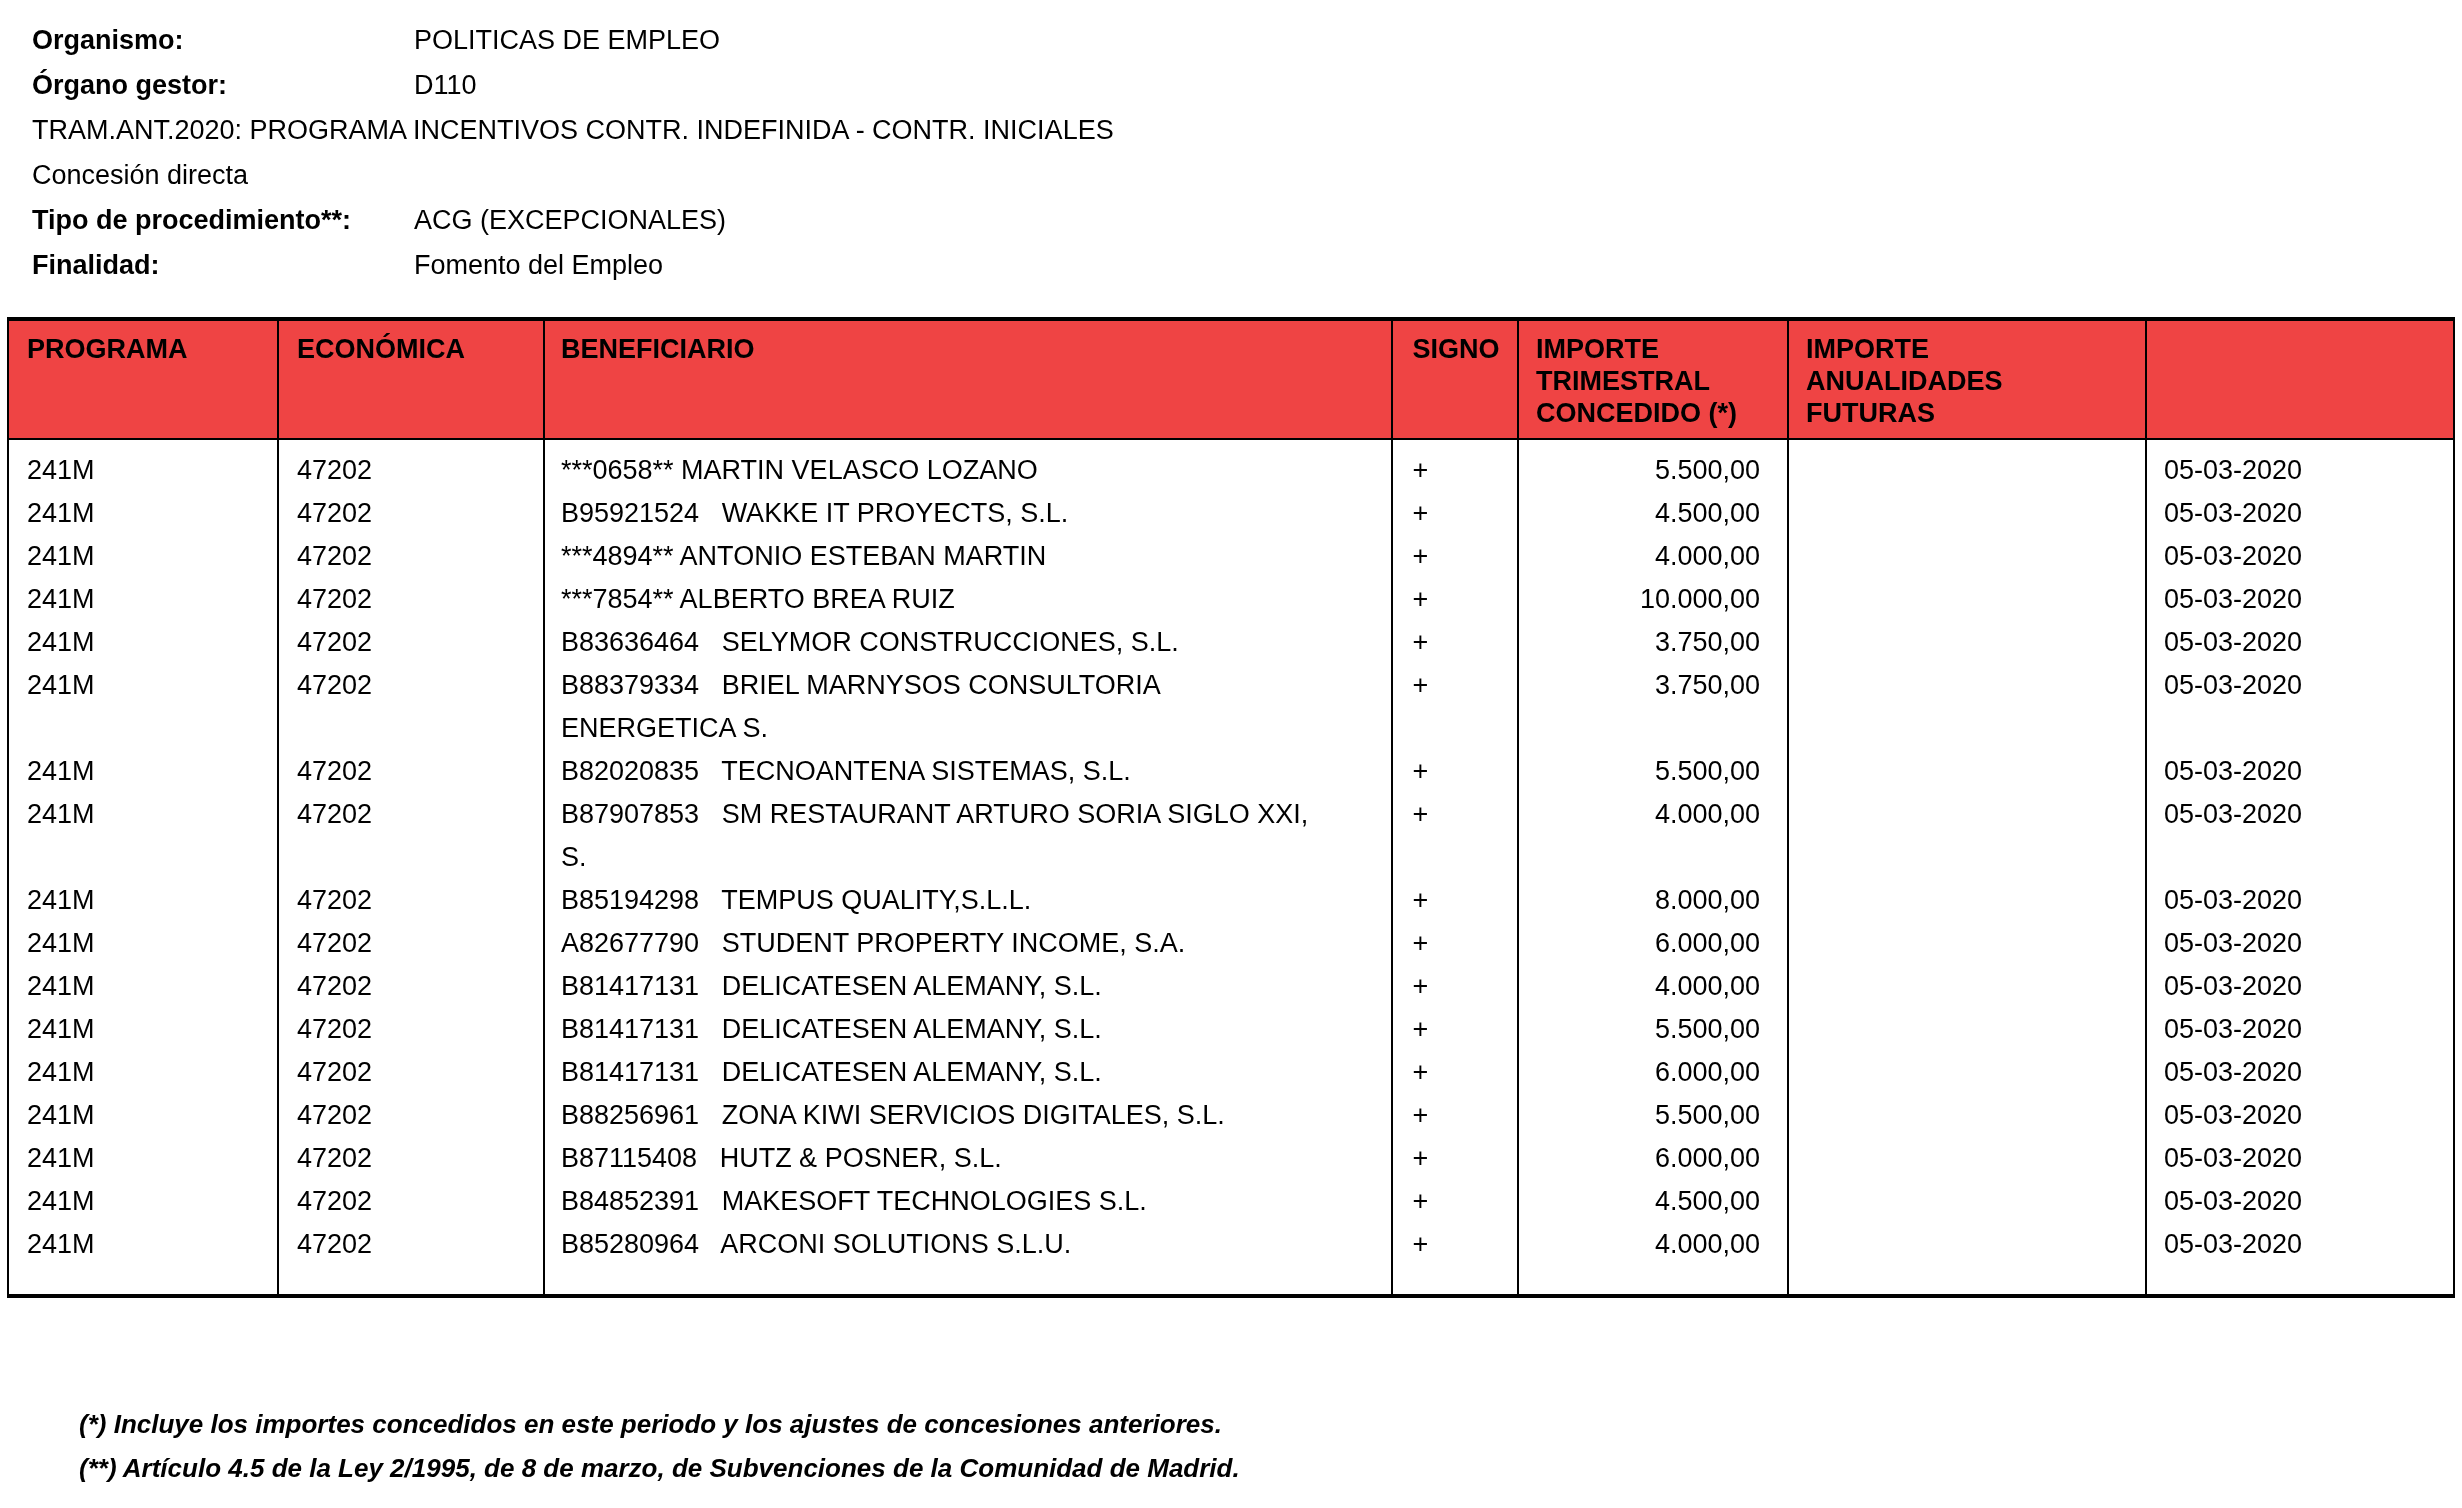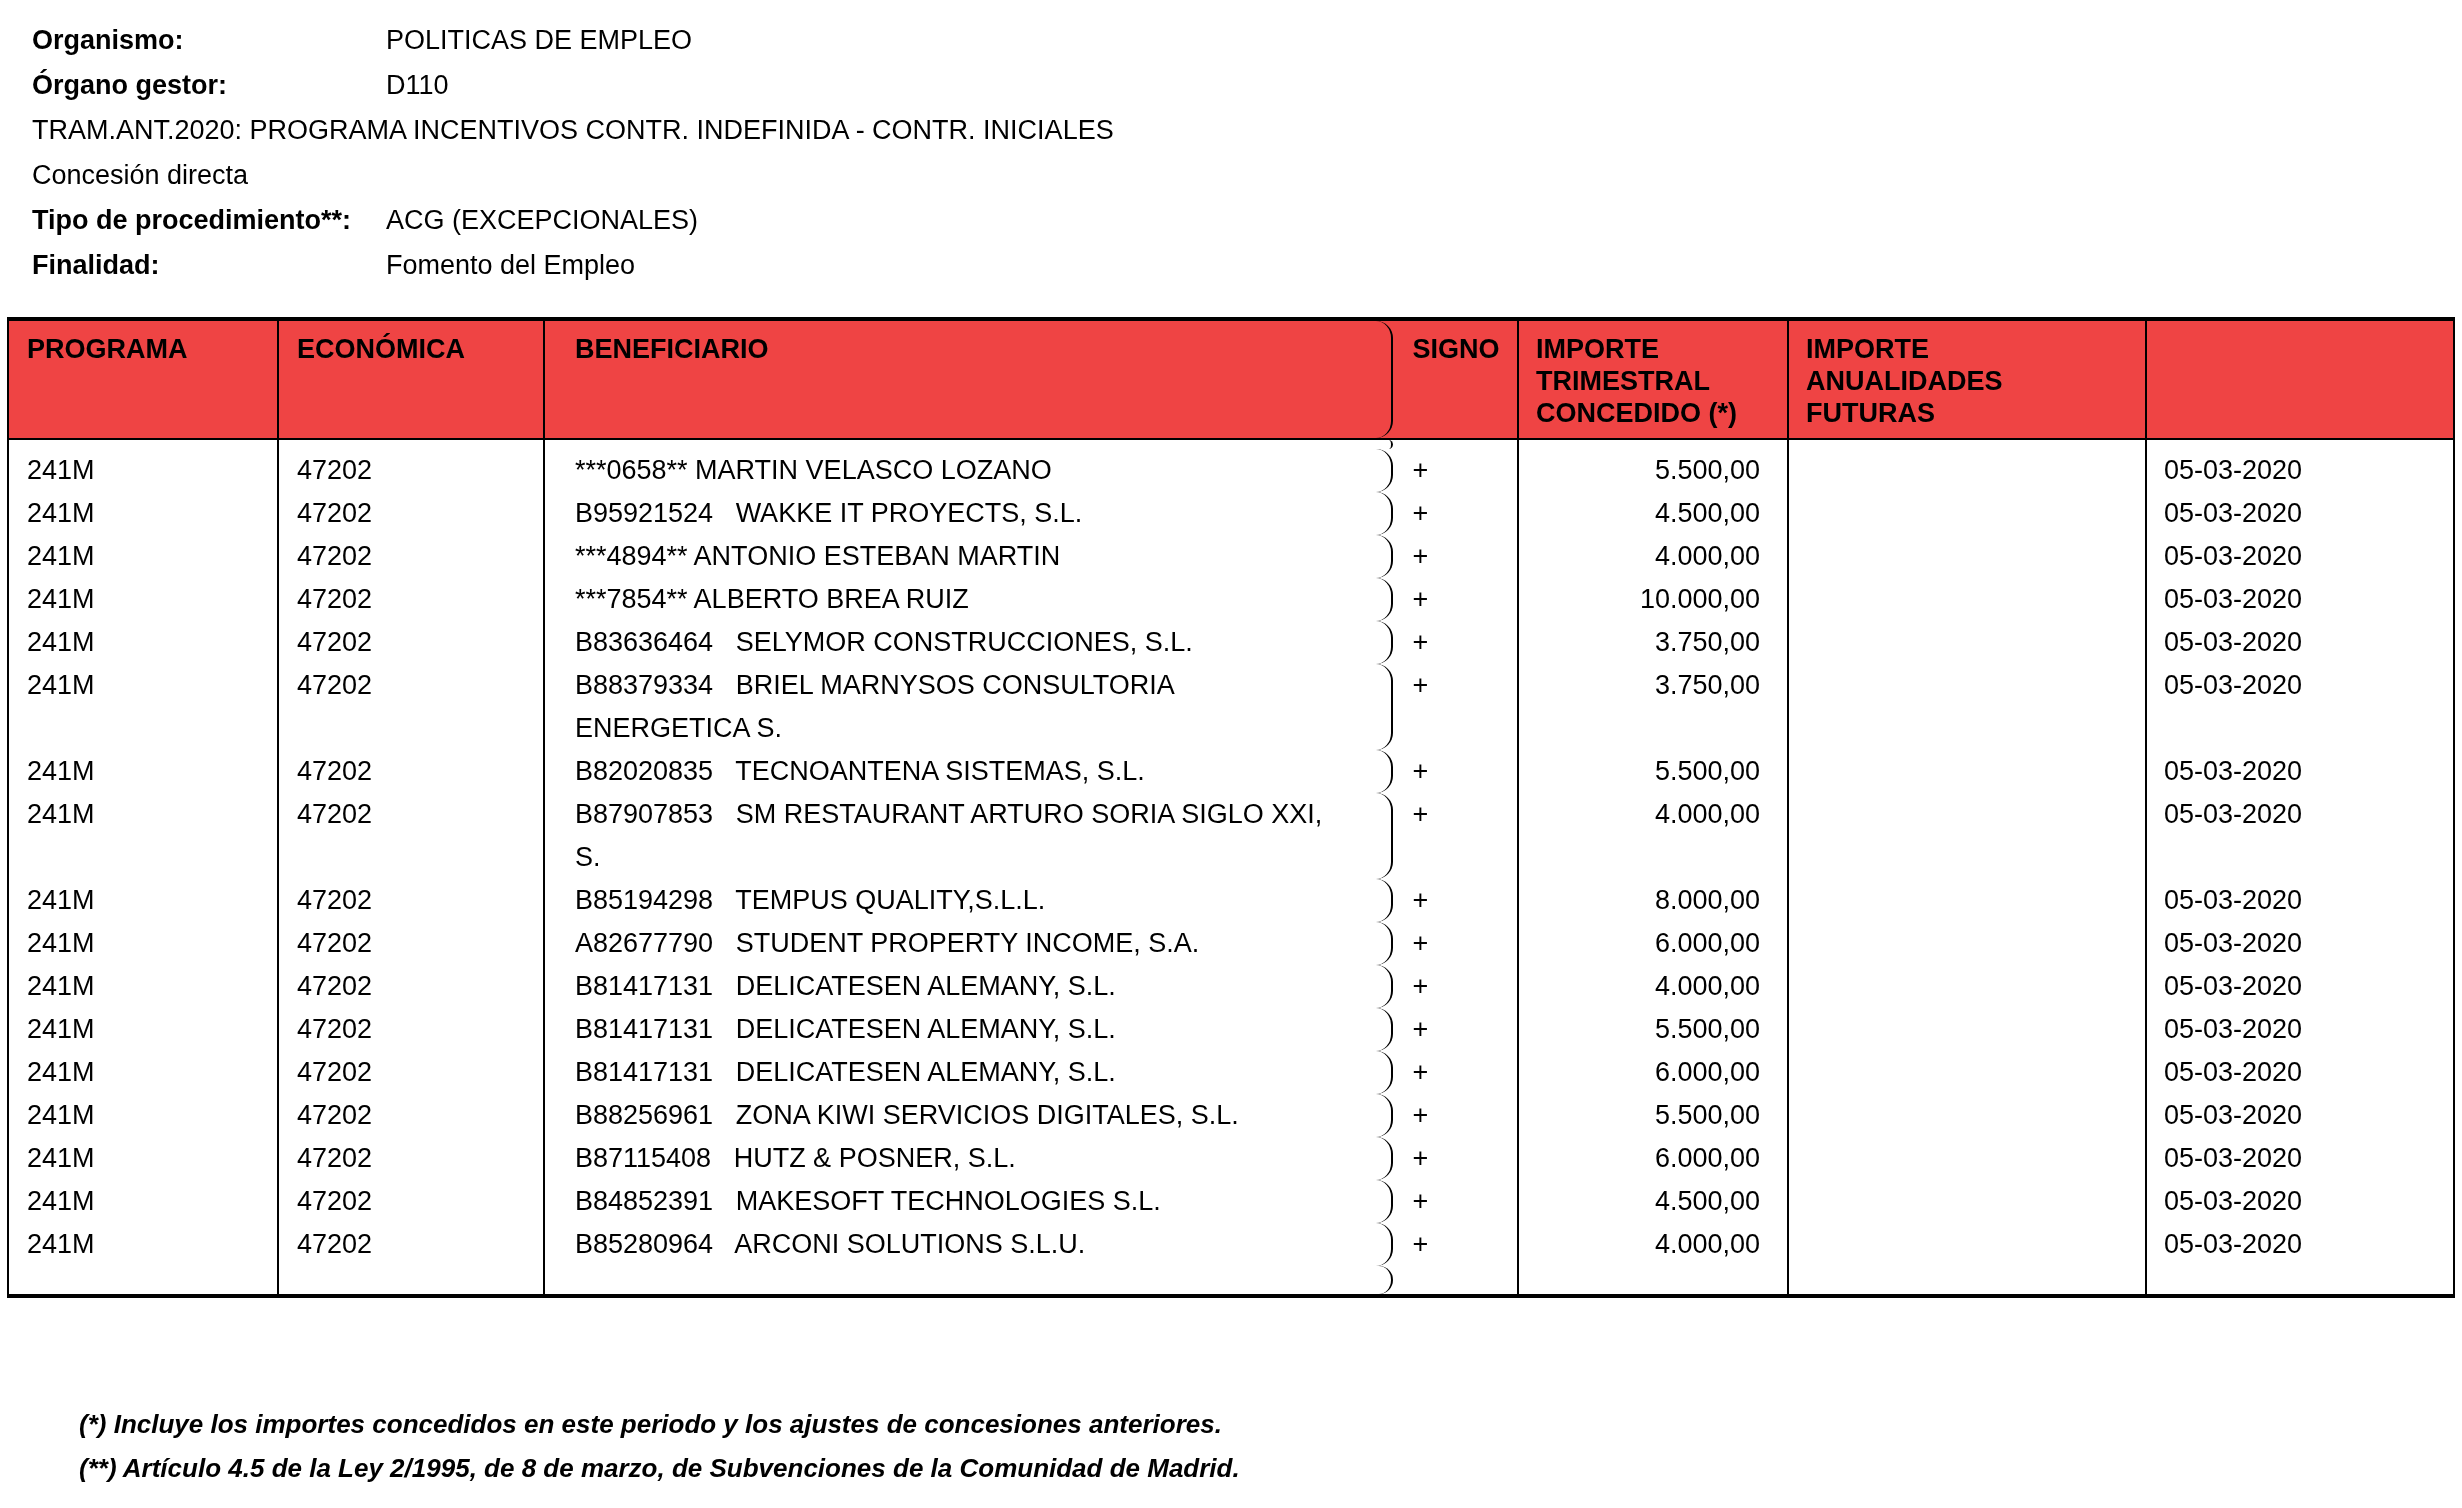--- a/index.html
+++ b/index.html
@@ -4,21 +4,21 @@
 <style>
   html, body { margin:0; padding:0; }
   body {
     width:2462px; height:1509px;
     background:#ffffff; color:#000000;
     font-family:"Liberation Sans", sans-serif;
     overflow:hidden;
   }
   
   .info { margin:18px 0 0 32px; }
-  .info-row { display:flex; line-height:45px; font-size:27px; }
+  .info-row { display:flex; line-height:45px; font-size:27px;gap:28px; }
   .info-label { font-weight:bold; width:354px; flex:none; }
   .info-value { white-space:pre; }
 
   
   .doc-table {
     margin:29.4px 7px 0 7px;
     border-left:2.1px solid #000; border-right:2.1px solid #000;
     border-top:4.2px solid #000; border-bottom:4.9px solid #000;
   }
   .tgrid { display:grid; grid-template-columns:270px 266px 848px 126px 270px 358px auto; }
@@ -27,21 +27,21 @@
     font-weight:bold; font-size:27px; line-height:32px;
     padding:11.2px 9.8px 9.8px 17px;
     white-space:pre-wrap; border-right:2.1px solid #000;
   }
   .td {
     font-size:27px; line-height:43px;
     white-space:pre-wrap; border-right:2.1px solid #000;
   }
   .c1 { padding-left:18px; }
   .c2 { padding-left:18px; }
-  .c3 { padding-left:30px; padding-right:17px;border-radius:17px; }
+  .c3 { padding-left:16px; padding-right:17px; }
   .c4 { padding-left:19.6px; }
   .c5.td { text-align:right; padding-right:27px; }
   .c7 { padding-left:17px; border-right:none; }
   .sp-top { height:8.4px; line-height:0; }
   .sp-bottom { height:28px; line-height:0; }
 
   
   .notes { margin:104px 0 0 79px; }
   .note { font-size:26px; font-weight:bold; font-style:italic; line-height:44px; }
 </style>

